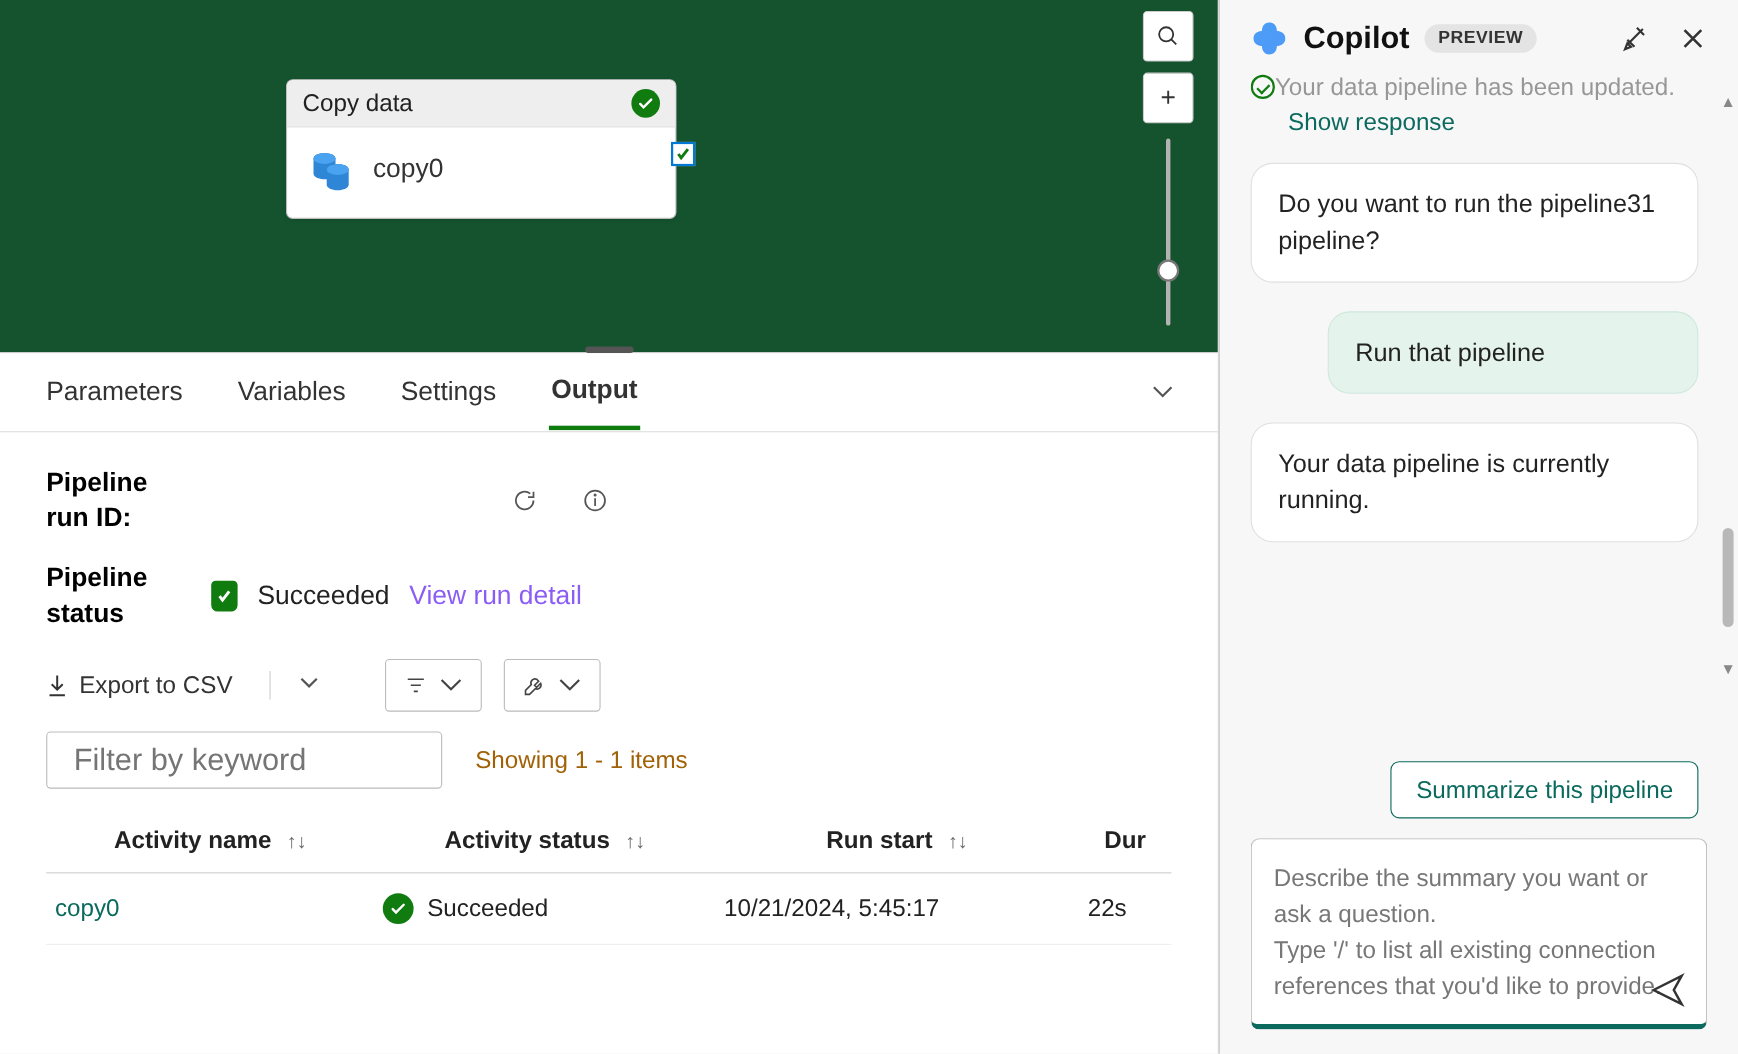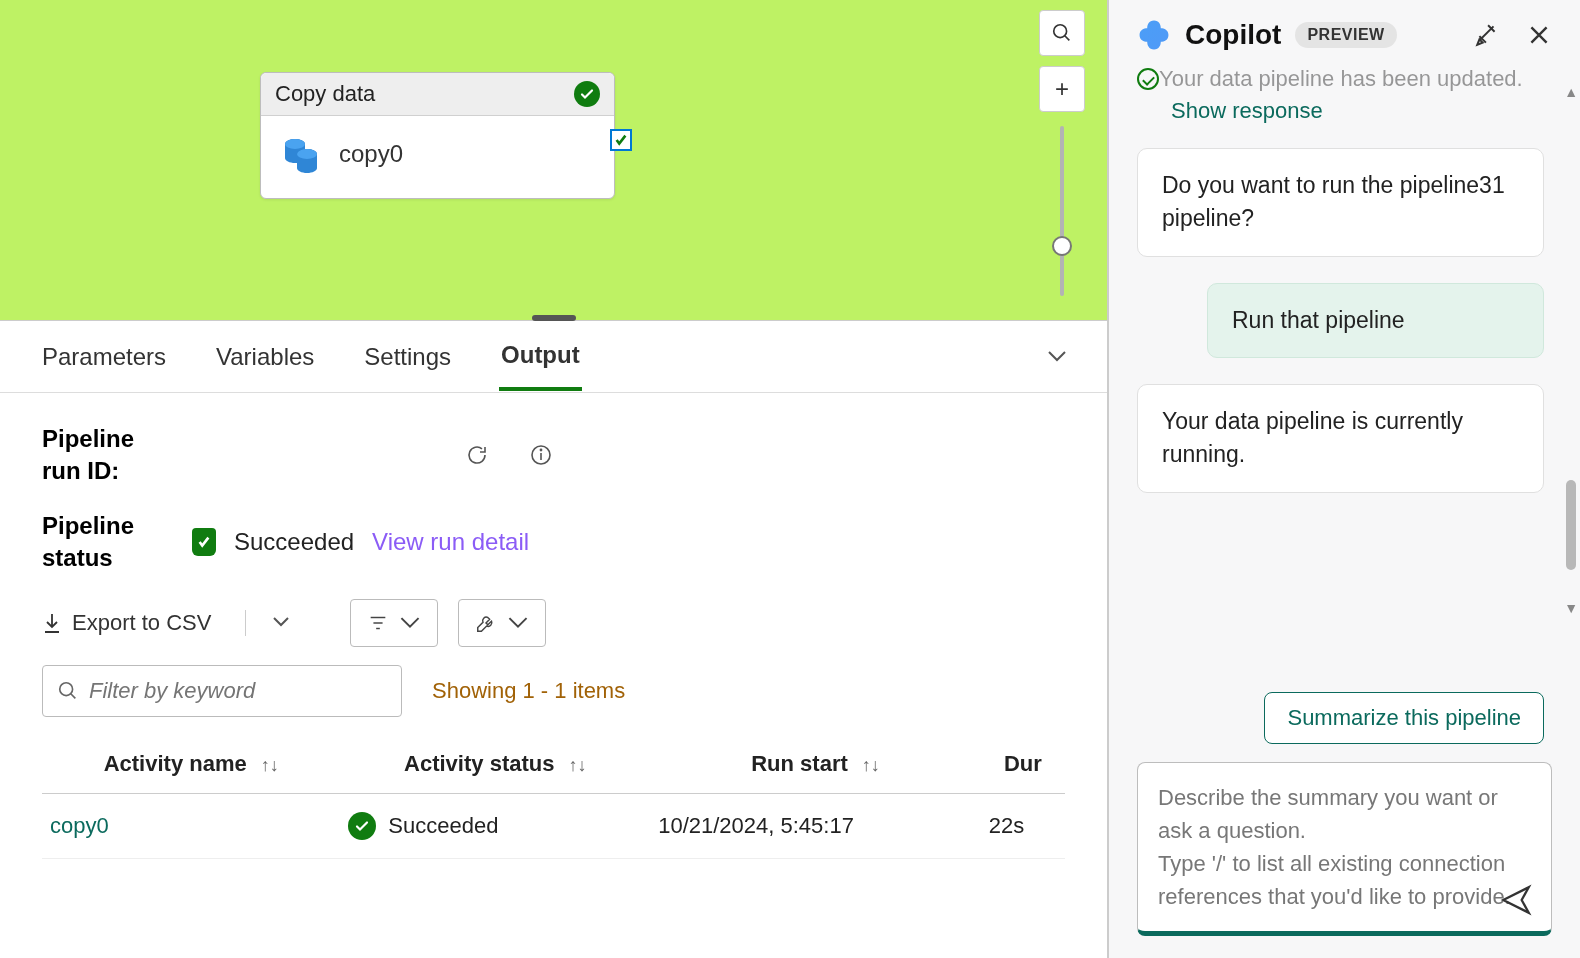--- a/index.html
+++ b/index.html
@@ -4,21 +4,21 @@
 <style>
 * { box-sizing: border-box; margin: 0; padding: 0; font-family: "Segoe UI", -apple-system, sans-serif; }
 html, body { width: 1580px; height: 958px; overflow: hidden; background:#f5f5f5; }
 
 .app { display:flex; width:100%; height:100%; }
 
 
 .main { flex: 1 1 auto; display:flex; flex-direction:column; background:#f0f0f0; position:relative; border-right:1px solid #ccc; }
 
 
-.canvas { flex:0 0 320px; position:relative; background:#bef264; overflow:hidden; }
+.canvas { flex:0 0 320px; position:relative; background:#14532d; overflow:hidden; }
 .node {
   position:absolute; left:260px; top:72px; width:355px;
   border:1px solid #bdbdbd; border-radius:6px; background:#fff;
   box-shadow:0 1px 3px rgba(0,0,0,.08);
 }
 .node-header {
   display:flex; align-items:center; justify-content:space-between;
   padding:8px 14px; background:#eee; border-bottom:1px solid #d0d0d0;
   border-radius:6px 6px 0 0; font-size:22px; color:#222;
 }
@@ -62,21 +62,21 @@
 
 .toolbar { display:flex; align-items:center; gap:20px; margin:24px 0 18px; }
 .export { display:flex; align-items:center; gap:10px; font-size:22px; color:#333; cursor:pointer; }
 .vline { width:1px; height:26px; background:#ccc; margin:0 6px 0 14px; }
 .chev { cursor:pointer; color:#555; }
 .box-btn { height:48px; border:1px solid #bbb; border-radius:4px; background:#fff; display:flex; align-items:center; padding:0 16px; gap:10px; cursor:pointer; color:#444; }
 .box-btn svg { width:22px; height:22px; fill:none; stroke:currentColor; stroke-width:1.6; }
 
 .search-row { display:flex; align-items:center; gap:30px; margin-bottom:18px; }
 .search { display:flex; align-items:center; gap:10px; border:1px solid #bbb; border-radius:4px; height:52px; padding:0 14px; width:360px; background:#fff; }
-.search input { border:none; outline:none; font-size:22px; flex:1; background:transparent;font-style:italic; }
+.search input { border:none; outline:none; font-size:28px; flex:1; background:transparent; }
 .items-count { font-size:22px; color:#a16207; }
 
 
 table { width:100%; border-collapse:collapse; }
 th { text-align:center; font-size:22px; font-weight:600; color:#222; padding:16px 8px; border-bottom:1px solid #ccc; white-space:nowrap; }
 th .sort { display:inline-block; margin-left:14px; color:#666; font-size:18px; }
 td { font-size:22px; padding:18px 8px; border-bottom:1px solid #eee; color:#222; }
 td .link-cell { color:#0b6a5d; cursor:pointer; }
 .cell-status { display:flex; align-items:center; gap:12px; }
 .cell-status .check-circle { width:28px; height:28px; }
@@ -96,21 +96,21 @@
 .cop-scrollbar .arrow { position:absolute; right:-2px; font-size:14px; color:#888; }
 .cop-scrollbar .up { top:-16px; }
 .cop-scrollbar .down { top:500px; }
 
 .messages { flex:1; padding:0 36px 0 28px; overflow:hidden; }
 .partial-line { margin-top:6px; color:#222; font-size:22px; overflow:hidden; white-space:nowrap; display:flex; align-items:center; }
 .partial-icon { width:22px; height:22px; border:2px solid #107c10; border-radius:50%; flex-shrink:0; position:relative; }
 .partial-icon::after { content:""; position:absolute; left:4px; top:6px; width:9px; height:5px; border-left:2px solid #107c10; border-bottom:2px solid #107c10; transform:rotate(-45deg); }
 .show-resp { color:#0b6a5d; font-size:22px; margin:6px 0 24px 34px; cursor:pointer; }
 
-.bubble { background:#fff; border:1px solid #e0e0e0; border-radius:10px; padding:20px 24px; font-size:23px; color:#222; line-height:1.45; margin-bottom:26px; max-width:480px; }
+.bubble { background:#fff; border:1px solid #e0e0e0; border-radius:20px; padding:20px 24px; font-size:23px; color:#222; line-height:1.45; margin-bottom:26px; max-width:480px; }
 .bubble.user { background:#e4f3ec; border-color:#d0e8dc; margin-left:70px; }
 .suggest-row { display:flex; justify-content:flex-end; padding:0 36px 18px 0; }
 .suggest { border:1px solid #0b6a5d; color:#0b6a5d; background:#fff; border-radius:8px; padding:12px 22px; font-size:22px; cursor:pointer; }
 
 .inputwrap { margin:0 28px 22px; border:1px solid #bdbdbd; border-radius:8px; background:#fff; padding:18px 20px; border-bottom:5px solid #0b6a5d; position:relative; }
 .inputwrap .ph { font-size:22px; color:#777; line-height:1.5; white-space:pre-wrap; }
 .send { position:absolute; right:18px; bottom:14px; width:34px; height:34px; cursor:pointer; color:#333; }
 .send svg { width:100%; height:100%; fill:none; stroke:currentColor; stroke-width:1.6; }
 </style>
 </head>

